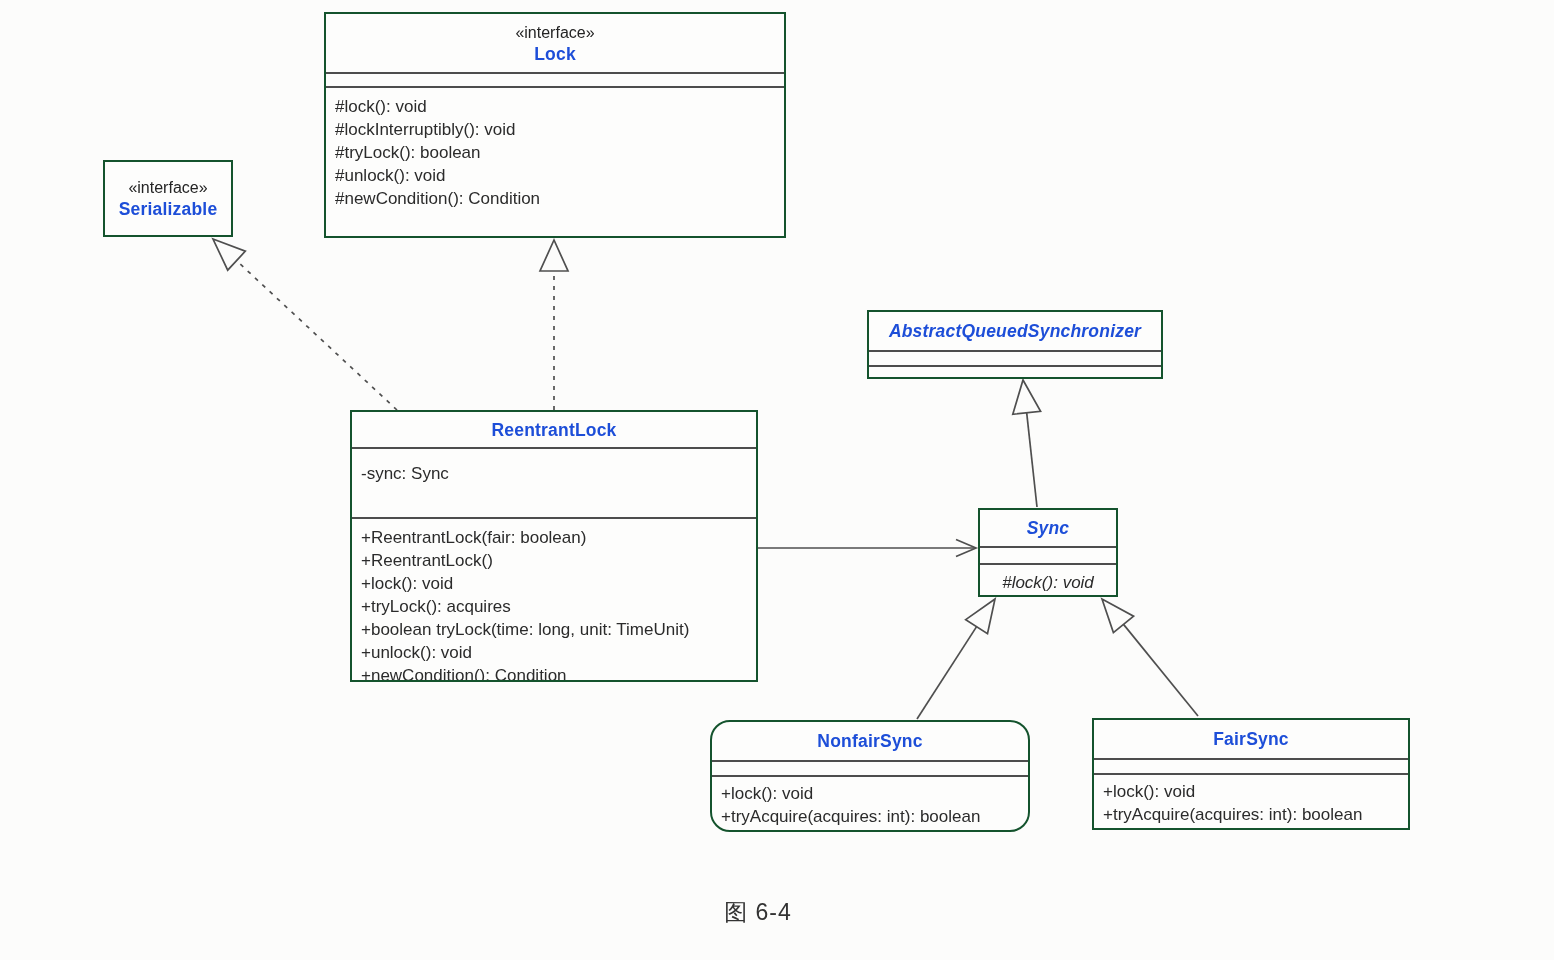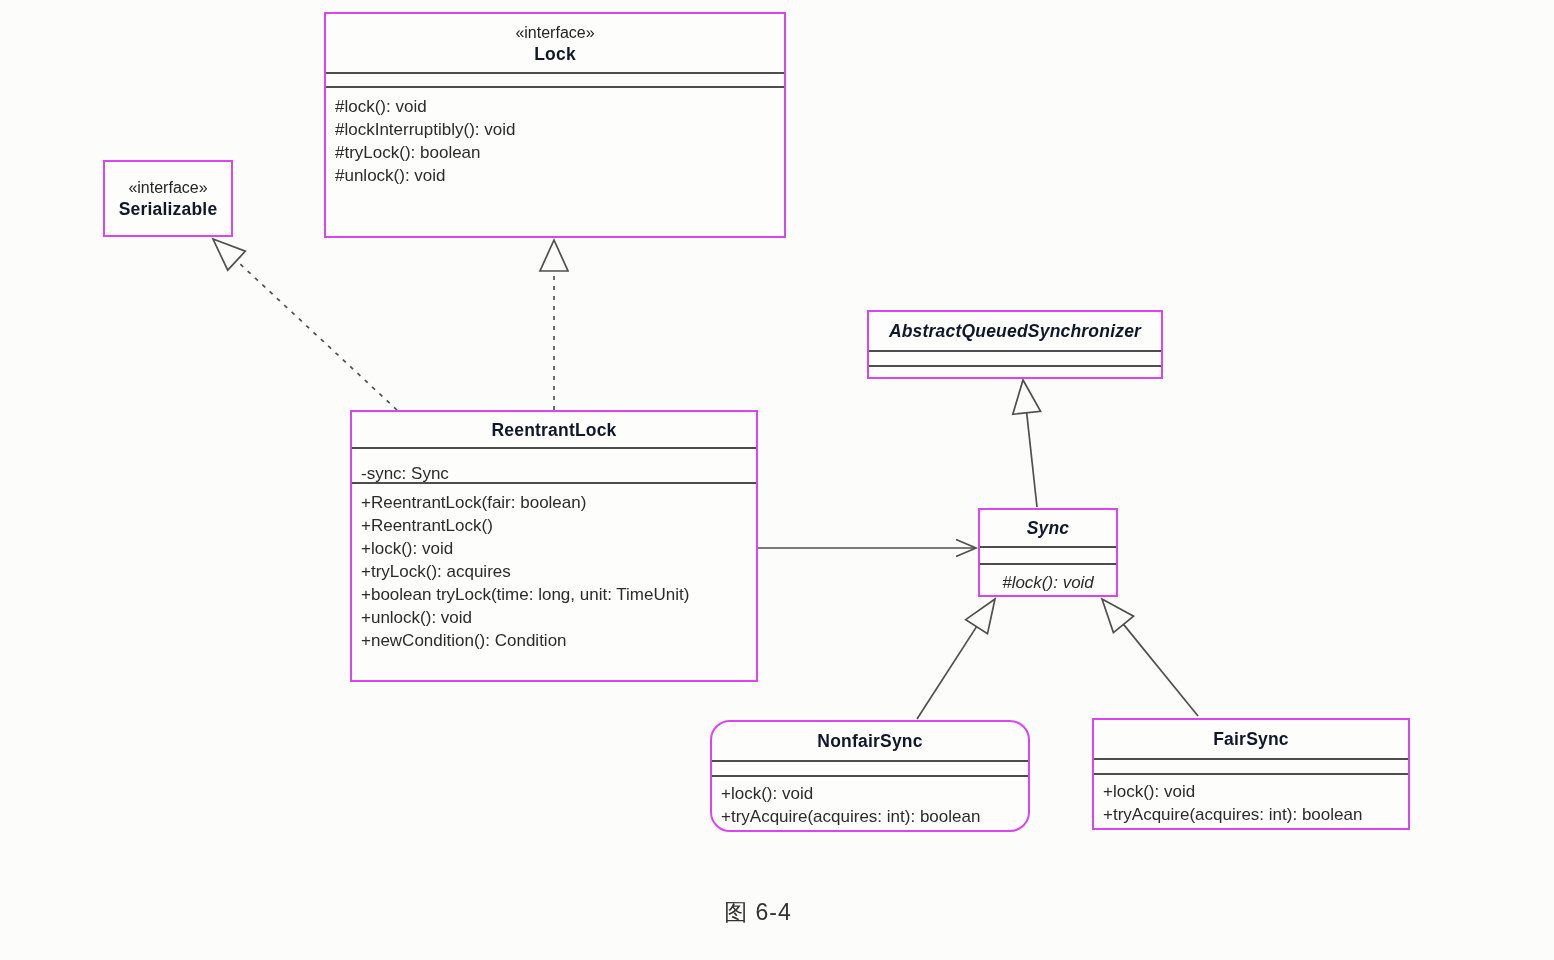--- a/index.html
+++ b/index.html
@@ -5,44 +5,44 @@
   html,body{margin:0;padding:0;background:#ffffff;}
   .page{
     position:relative;width:1554px;height:960px;overflow:hidden;
     background:#fcfcfb;
     font-family:"Liberation Sans","DejaVu Sans",sans-serif;
     color:#2b2b2b;
   }
   .connectors{position:absolute;left:0;top:0;width:1554px;height:960px;}
   .uml-box{
     position:absolute;box-sizing:border-box;
-    background:#fdfdfc;border:2px solid #d946ef;
+    background:#fdfdfc;border:2px solid #14532d;
     display:flex;flex-direction:column;
   }
   .comp{box-sizing:border-box;}
   .comp + .comp{border-top:2px solid #4d4d4d;}
   .comp.title{
     display:flex;flex-direction:column;justify-content:center;align-items:center;
     text-align:center;
   }
   .stereotype{font-size:16px;line-height:21px;color:#242424;}
-  .class-name{font-size:17.5px;line-height:22px;font-weight:bold;color:#0f172a;letter-spacing:.2px;}
+  .class-name{font-size:17.5px;line-height:22px;font-weight:bold;color:#1d4ed8;letter-spacing:.2px;}
   .abstract .class-name{font-style:italic;}
   .members{padding:7px 9px 5px 9px;font-size:17px;line-height:23px;white-space:nowrap;overflow:hidden;}
   .members .member{height:23px;}
   
   #box-lock{left:324px;top:12px;width:462px;height:226px;}
   #box-lock .title{height:58px;}
   #box-lock .attrs{height:14px;}
   #box-lock .methods{flex:1;}
   #box-serializable{left:103px;top:160px;width:130px;height:77px;}
   #box-reentrantlock{left:350px;top:410px;width:408px;height:272px;}
   #box-reentrantlock .title{height:35px;}
   #box-reentrantlock .attrs{height:35px;padding:13px 9px;font-size:17px;line-height:23px;}
-  #box-reentrantlock .methods{flex:1;}
+  #box-reentrantlock .methods{flex:1;margin-top:35px;}
   #box-aqs{left:867px;top:310px;width:296px;height:69px;}
   #box-aqs .title{height:38px;}
   #box-aqs .attrs{height:15px;}
   #box-aqs .methods{flex:1;padding:0;}
   #box-sync{left:978px;top:508px;width:140px;height:89px;}
   #box-sync .title{height:36px;}
   #box-sync .attrs{height:17px;}
   #box-sync .methods{flex:1;font-style:italic;text-align:center;padding:6px 4px;}
   #box-nonfairsync{left:710px;top:720px;width:320px;height:112px;border-radius:20px;}
   #box-nonfairsync .title{height:38px;}
@@ -99,20 +99,21 @@
     <div class="comp title">
       <div class="stereotype">«interface»</div>
       <div class="class-name">Lock</div>
     </div>
     <div class="comp attrs"></div>
     <div class="comp members methods">
         <div class="member">#lock(): void</div>
         <div class="member">#lockInterruptibly(): void</div>
         <div class="member">#tryLock(): boolean</div>
         <div class="member">#unlock(): void</div>
+        <div class="member">#newCondition(): Condition</div>
       </div>
   </div>
 
   <div class="uml-box" id="box-serializable">
     <div class="comp title" style="flex:1">
       <div class="stereotype">«interface»</div>
       <div class="class-name">Serializable</div>
     </div>
   </div>
 

